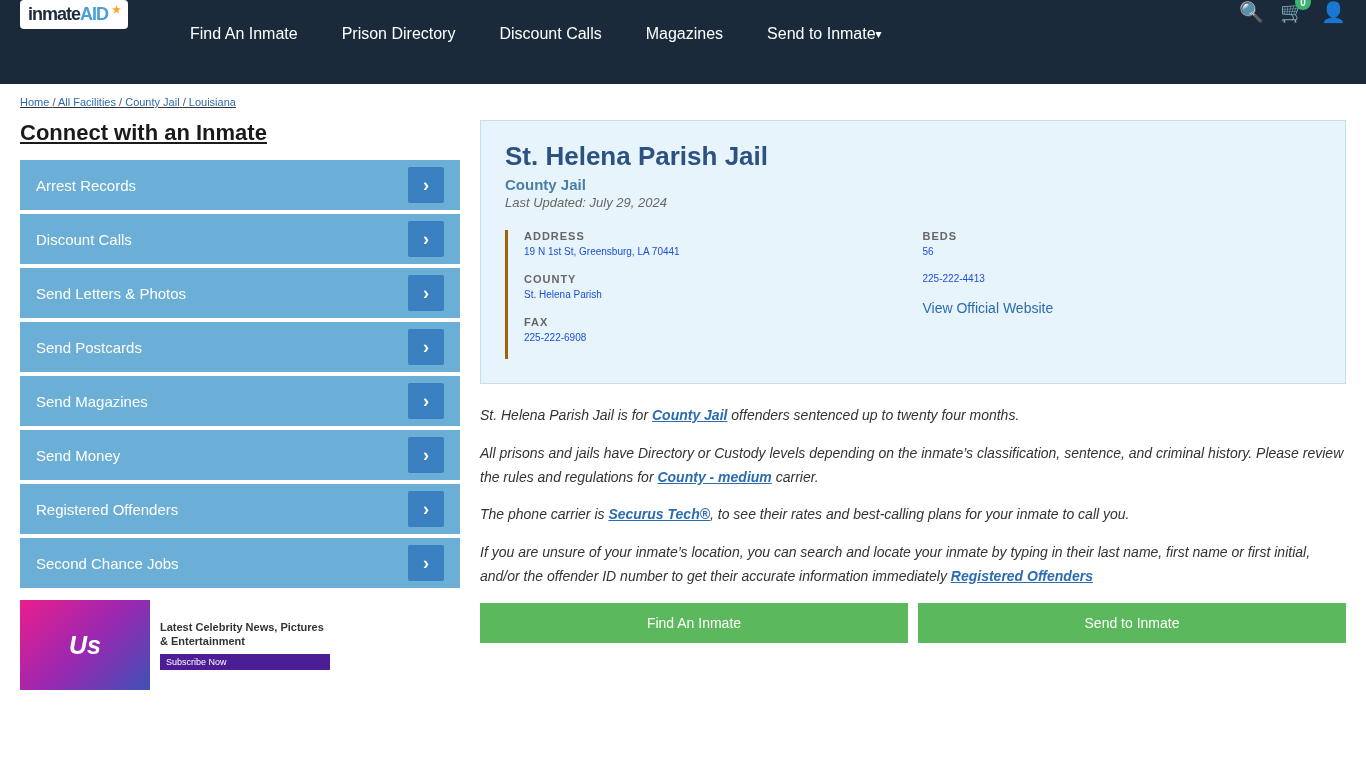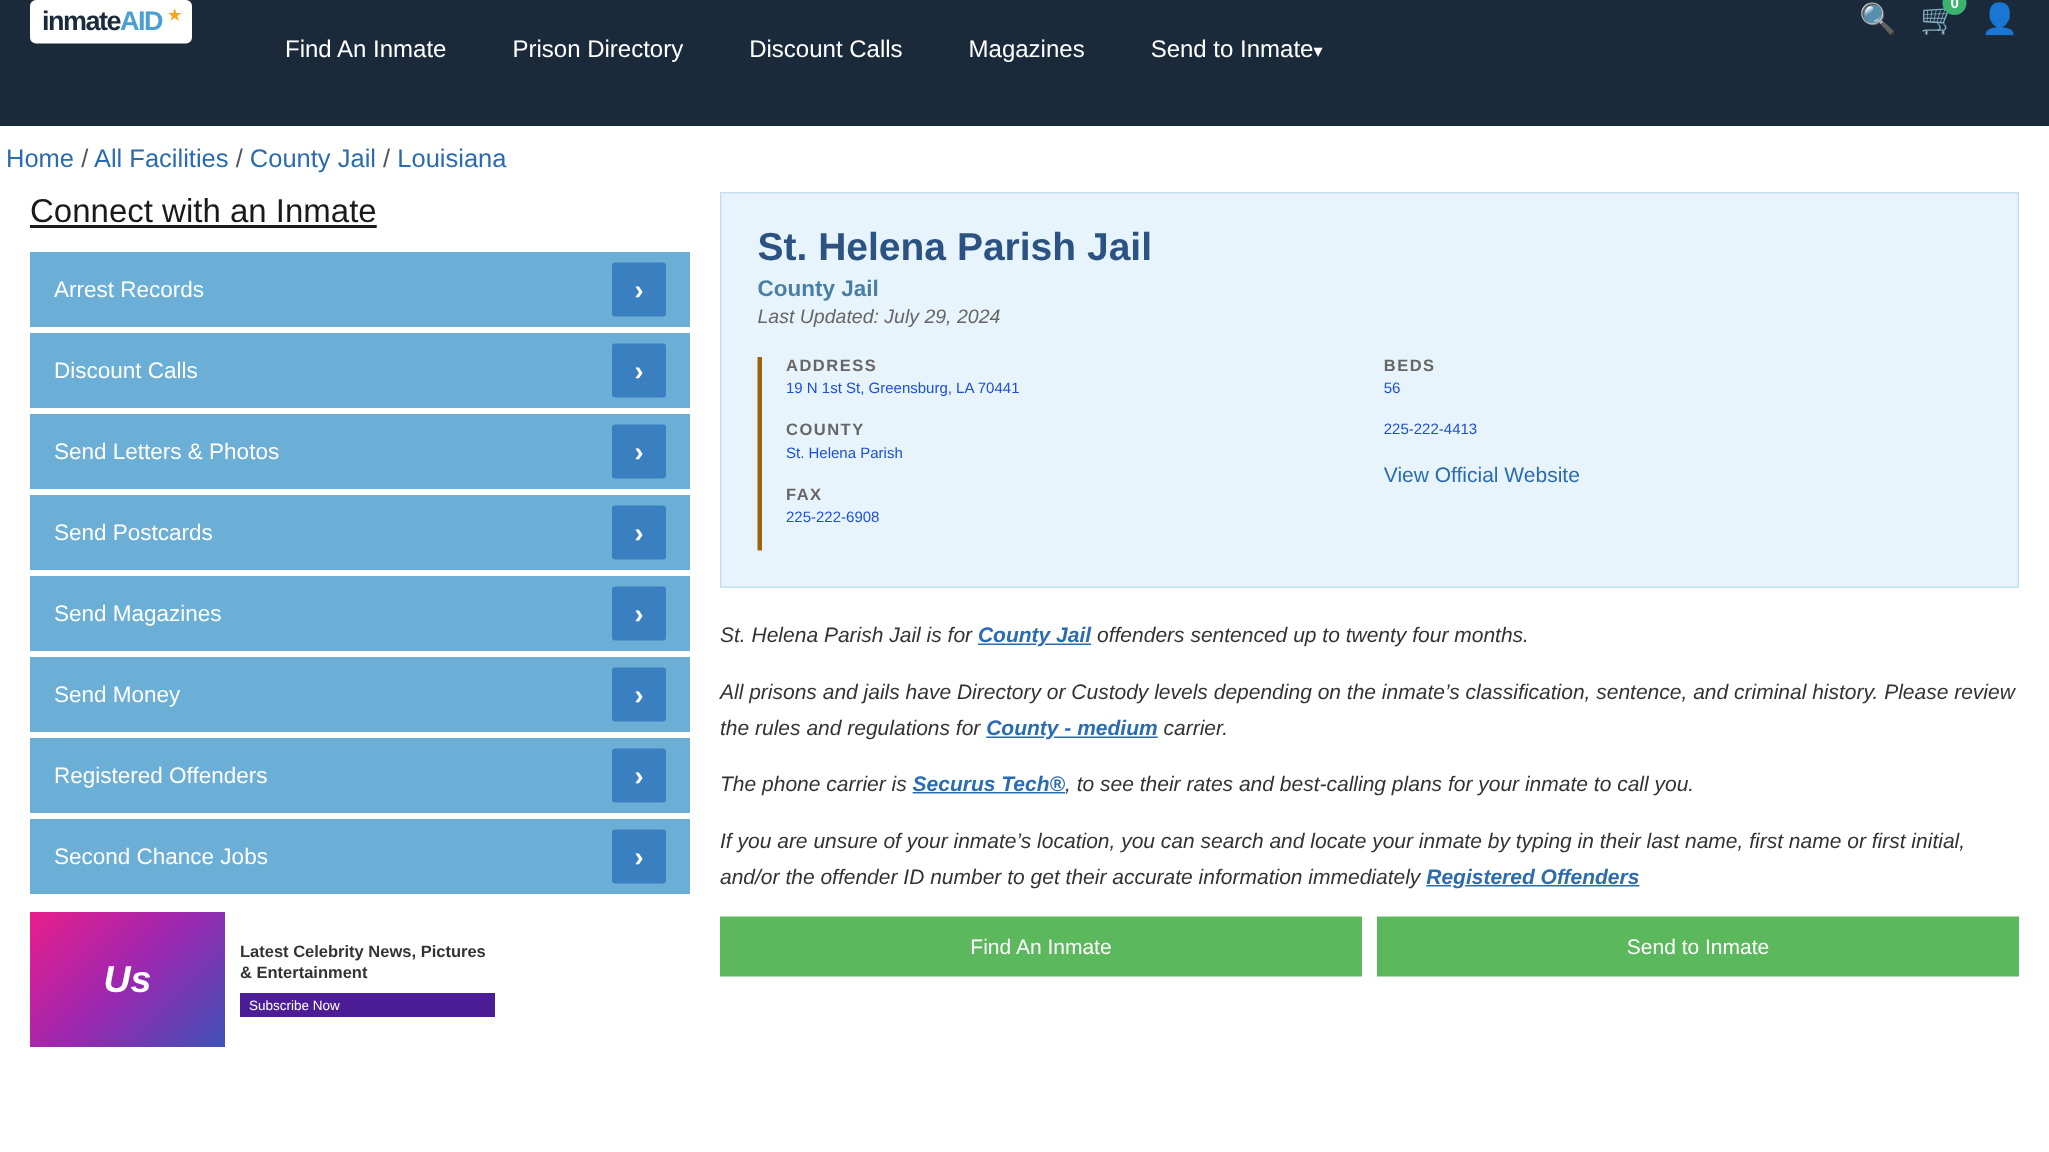--- a/index.html
+++ b/index.html
@@ -76,22 +76,23 @@
       align-items: center;
       justify-content: center;
       position: absolute;
       top: -6px;
       right: -6px;
       font-weight: bold;
     }
 
     
     .breadcrumb {
-      padding: 12px 4px;
-      font-size: 17px;
+      padding: 12px 20px;
+      font-size: 11px;
+      text-decoration: underline;
     }
     .breadcrumb a {
       color: #2b6cb0;
       text-decoration: none;
     }
     .breadcrumb span { color: #555; }
 
     
     .page-layout {
       display: flex;
@@ -100,21 +101,21 @@
       max-width: 1366px;
     }
 
     
     .sidebar {
       width: 440px;
       flex-shrink: 0;
     }
     .sidebar-title {
       font-size: 22px;
-      font-weight: normal;
+      font-weight: bold;
       text-decoration: underline;
       margin-bottom: 14px;
       color: #1a1a1a;
     }
     .sidebar-btn {
       display: flex;
       align-items: center;
       justify-content: space-between;
       background: #6baed6;
       color: #fff;

